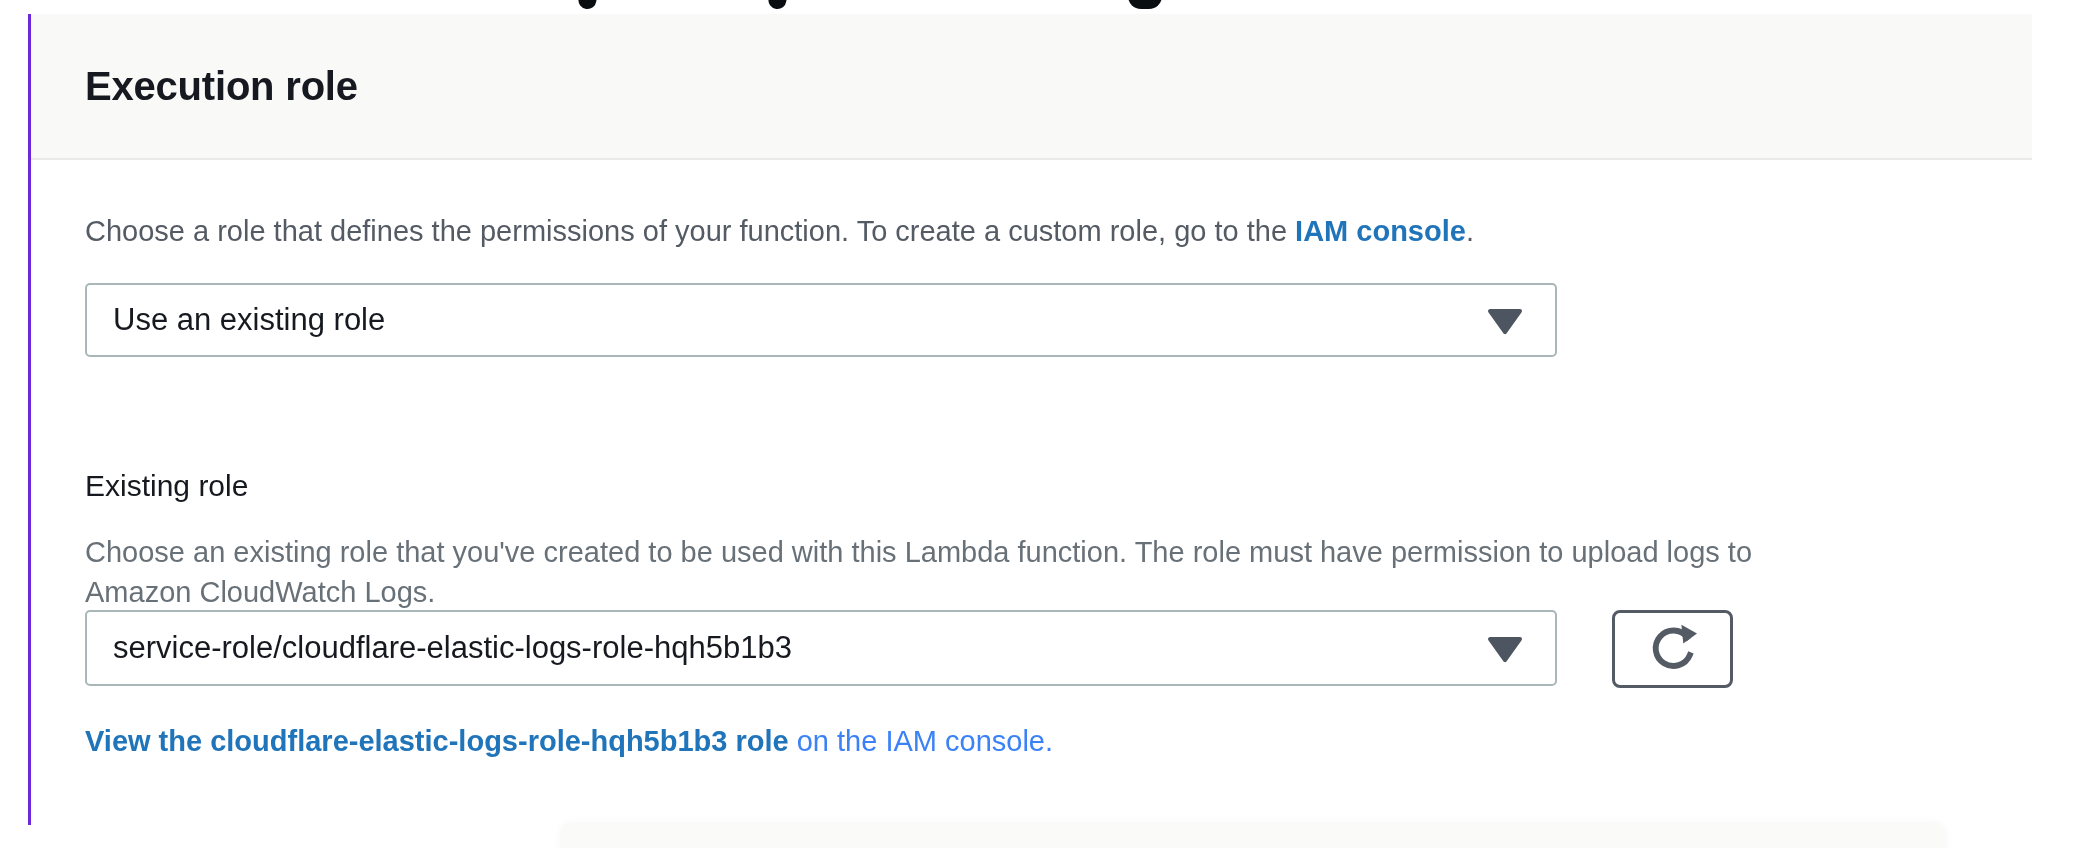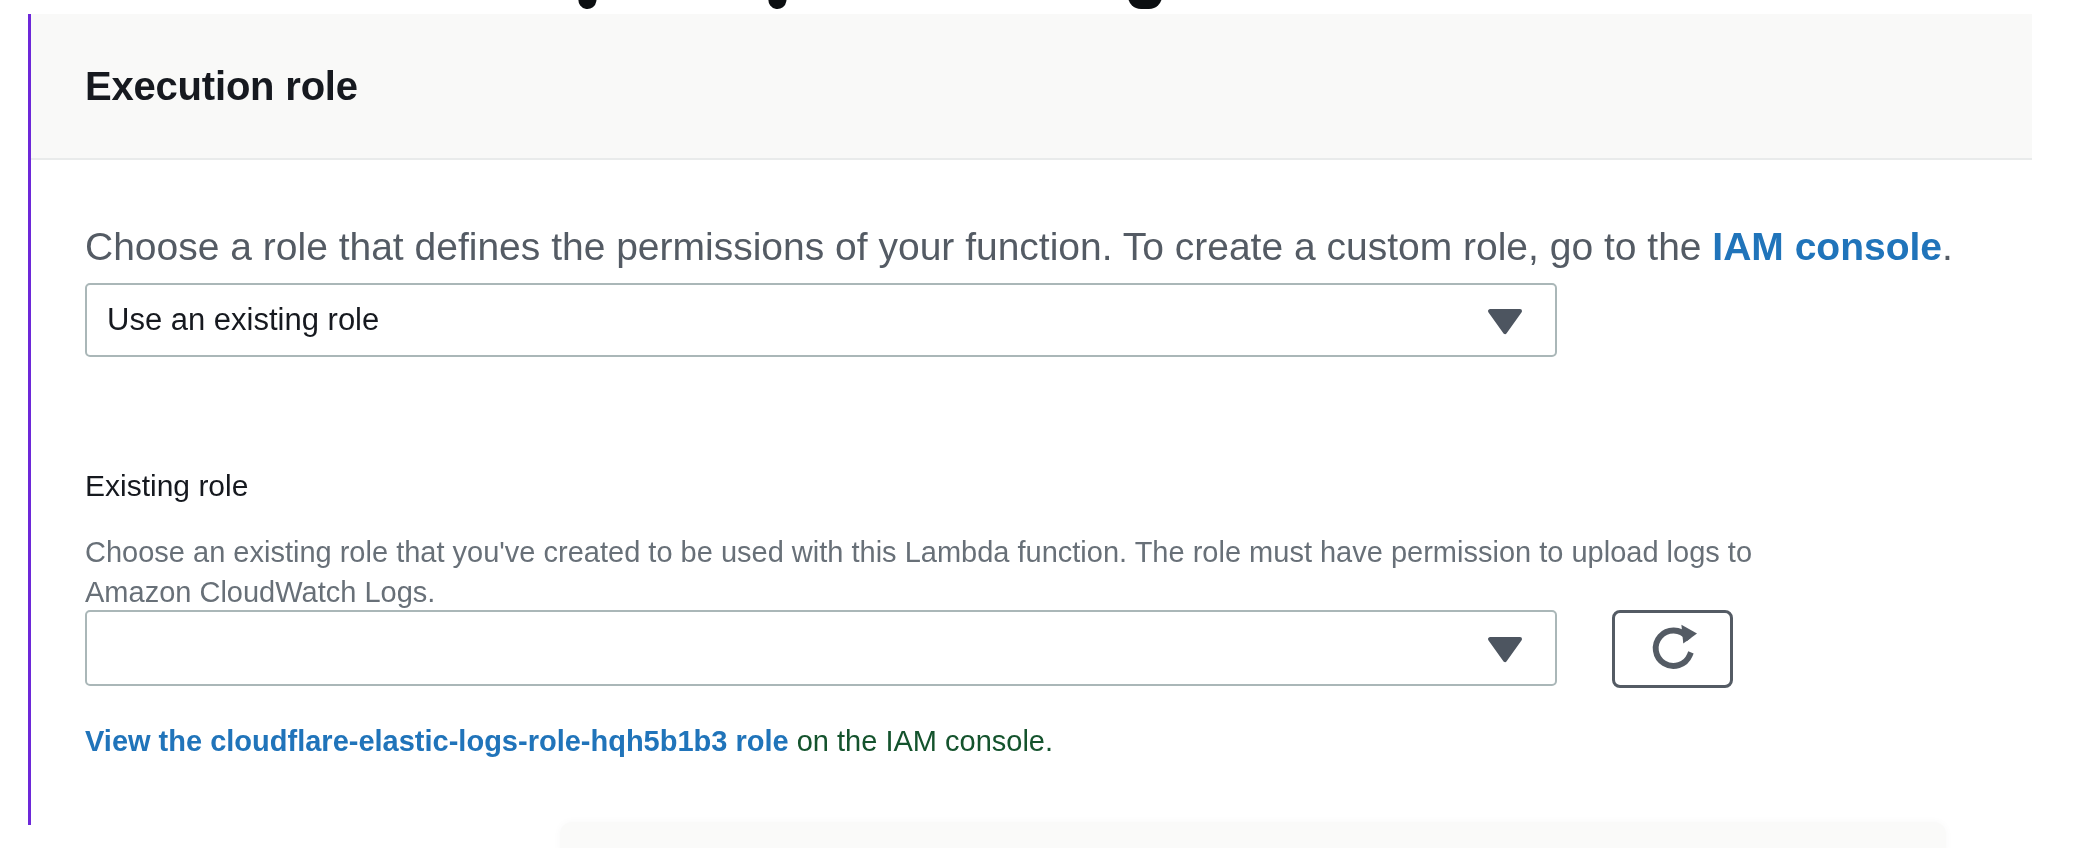--- a/index.html
+++ b/index.html
@@ -46,43 +46,43 @@
   .panel-title {
     font-size: 40px;
     font-weight: 700;
     color: #16191f;
     letter-spacing: -0.2px;
   }
 
   .lead-text {
     position: absolute;
     left: 54px;
-    top: 214px;
-    font-size: 39px;
+    top: 198px;
+    font-size: 29px;
     line-height: 38px;
     color: #545b64;
     white-space: nowrap;
   }
   .inline-link {
     color: #2074ba;
     font-weight: 700;
     cursor: pointer;
     text-decoration: none;
   }
 
   .select-box {
     position: absolute;
     left: 54px;
     width: 1472px;
     background: #ffffff;
     border: 2px solid #aab7b8;
     border-radius: 5px;
     display: flex;
     align-items: center;
-    padding-left: 20px;
+    padding-left: 26px;
     cursor: pointer;
   }
   .select-box .value {
     font-size: 31px;
     color: #16191f;
   }
   .caret {
     position: absolute;
     right: 32px;
     top: 50%;
@@ -126,21 +126,21 @@
   }
 
   .view-role-line {
     position: absolute;
     left: 54px;
     top: 708px;
     font-size: 29px;
     line-height: 38px;
     white-space: nowrap;
   }
-  .view-role-line .suffix { color: #14532d; }
+  .view-role-line .suffix { color: #3b82f6; }
 
   
   .next-panel-edge {
     position: absolute;
     left: 560px;
     top: 822px;
     width: 1386px;
     height: 30px;
     background: #fafaf9;
     border-radius: 12px 12px 0 0;
@@ -172,20 +172,21 @@
     </div>
 
     <div class="field-label">Existing role</div>
 
     <div class="field-desc">
       <span>Choose an existing role that you've created to be used with this Lambda function. The role must have permission to upload logs to</span>
       <span>Amazon CloudWatch Logs.</span>
     </div>
 
     <div class="select-box" id="existing-role-select">
+      <span class="value">service-role/cloudflare-elastic-logs-role-hqh5b1b3</span>
       <svg class="caret" viewBox="0 0 36 28">
         <path d="M3 4 h30 l-15 21 z" fill="#4d5560" stroke="#4d5560" stroke-width="4" stroke-linejoin="round"></path>
       </svg>
     </div>
 
     <button class="refresh-btn">
       <svg width="56" height="56" viewBox="0 0 24 24">
         <path d="M19.2 14.6 A 7.6 7.6 0 1 1 18.1 6.9" fill="none" stroke="#545b64" stroke-width="2.5" stroke-linecap="square"></path>
         <path d="M15.6 1.6 L22.3 5.4 L16.4 9.6 Z" fill="#545b64" stroke="none"></path>
       </svg>

